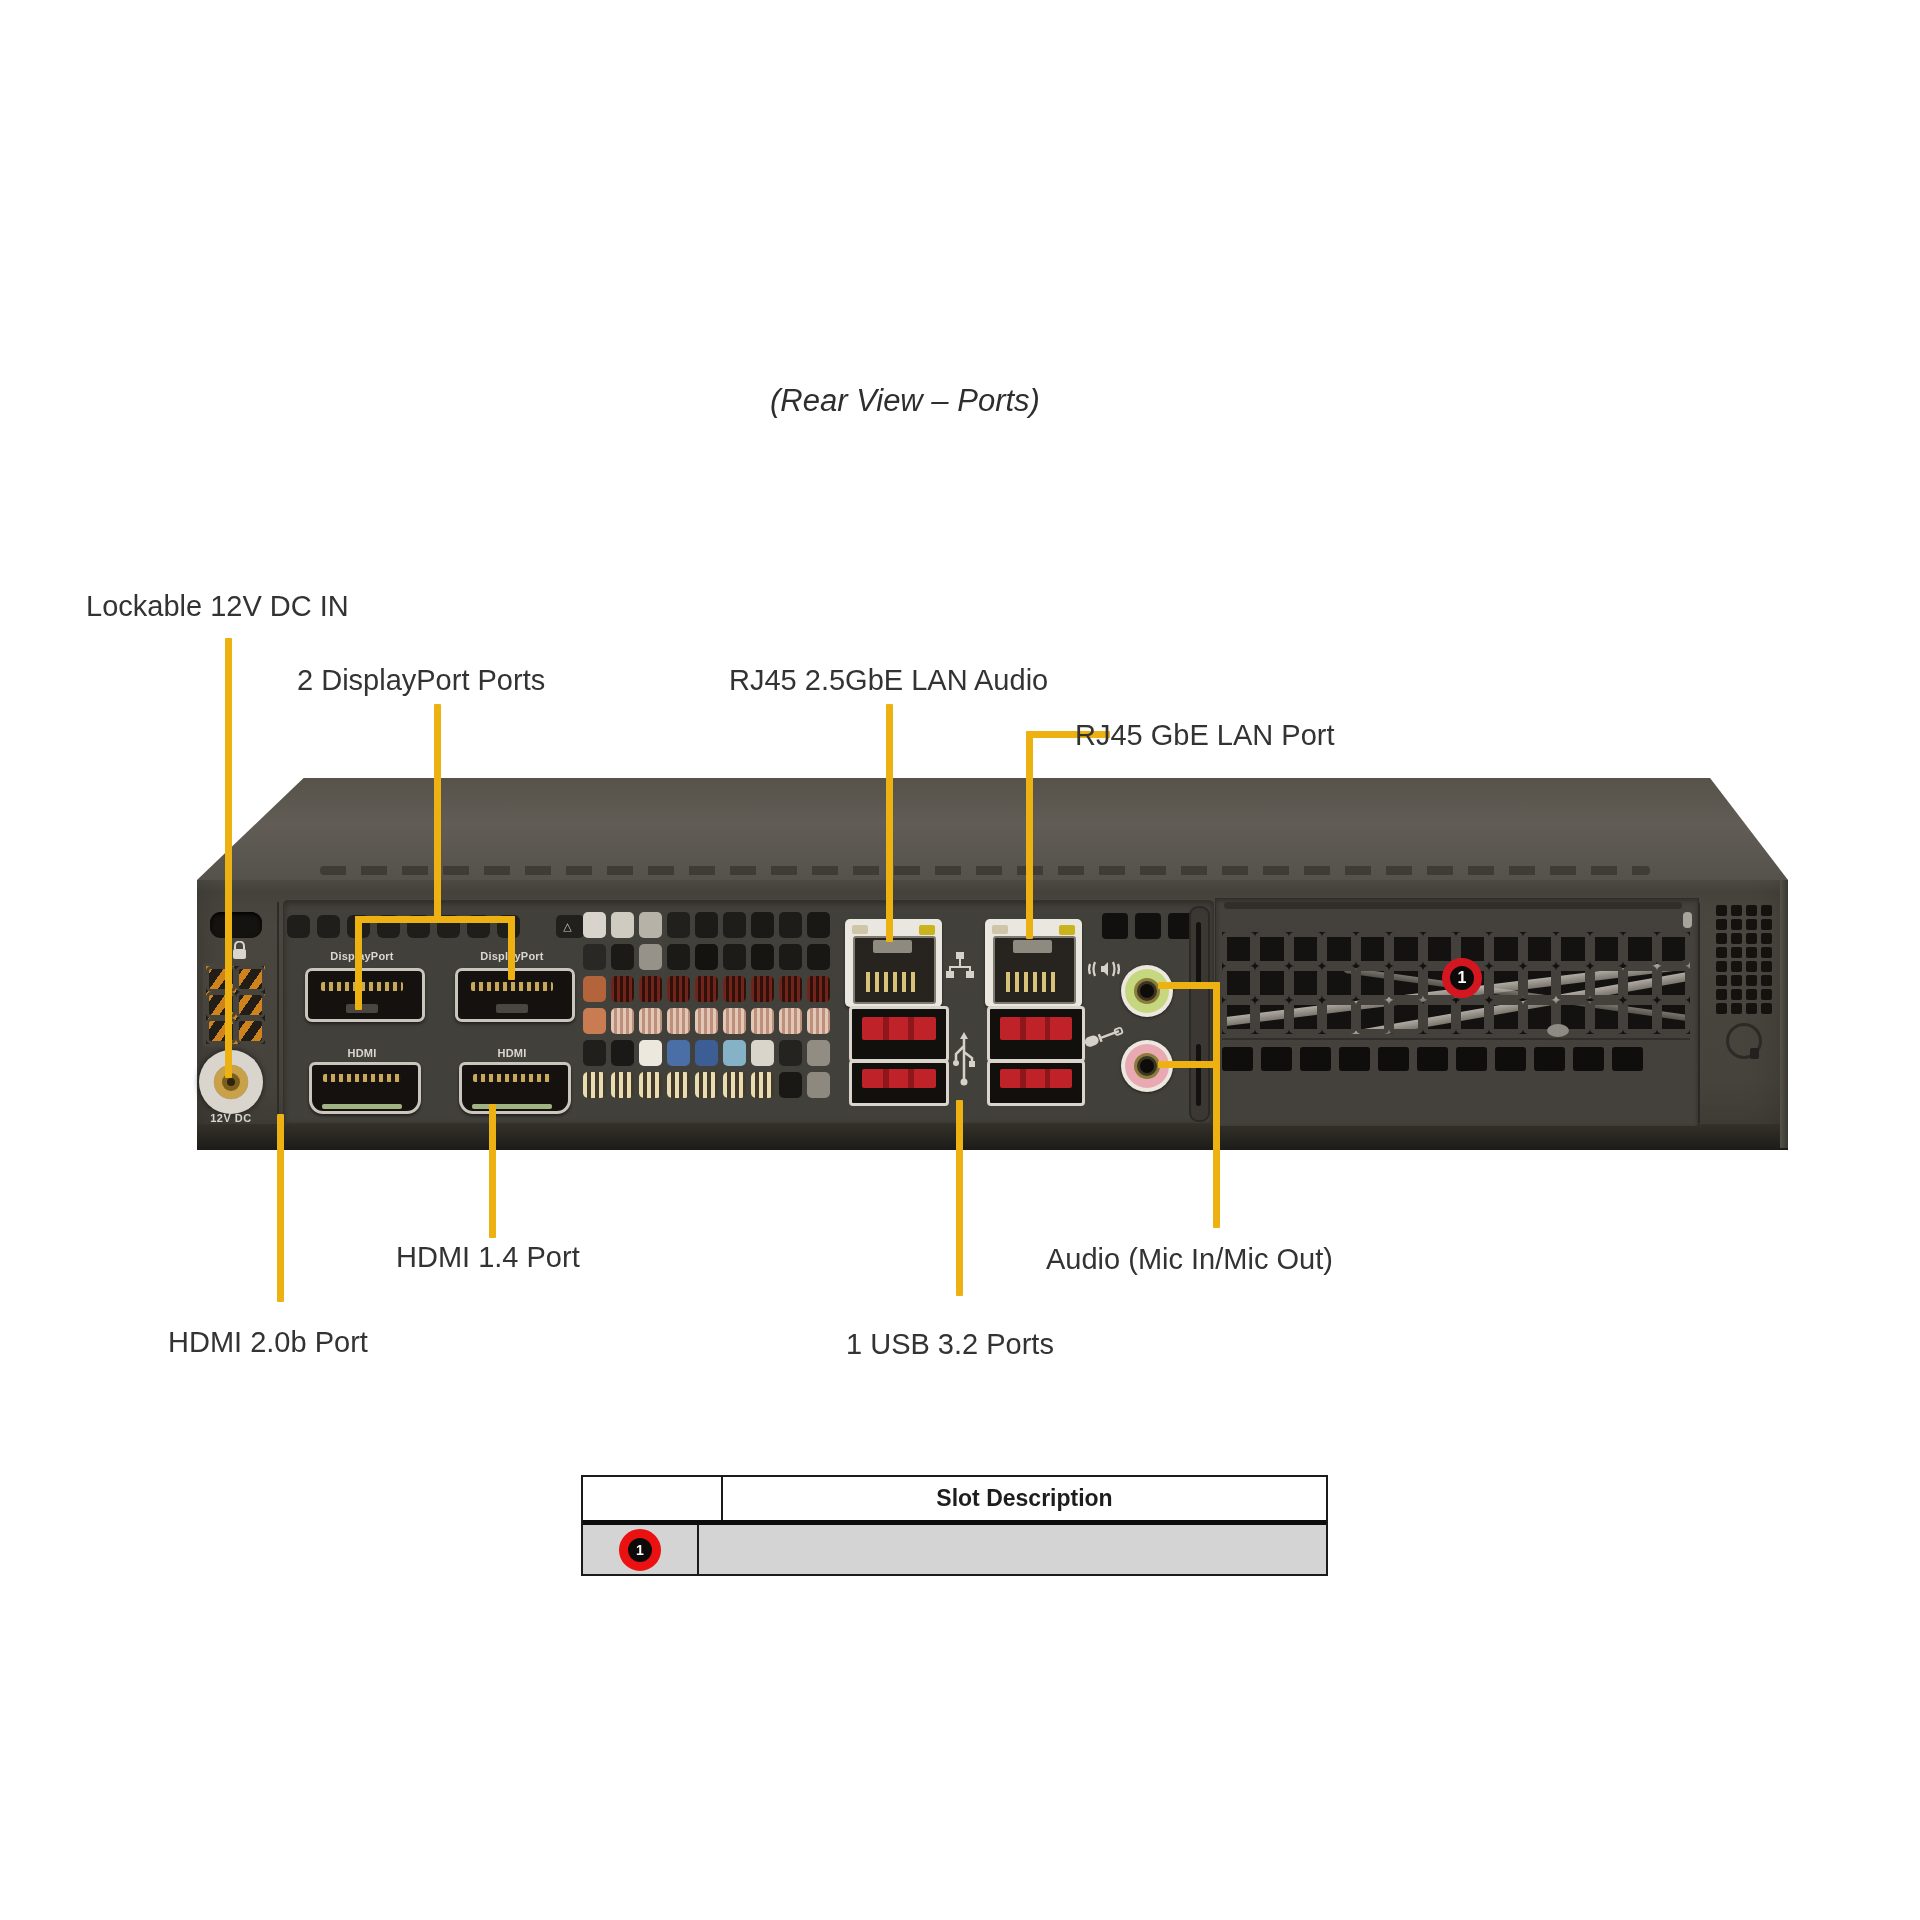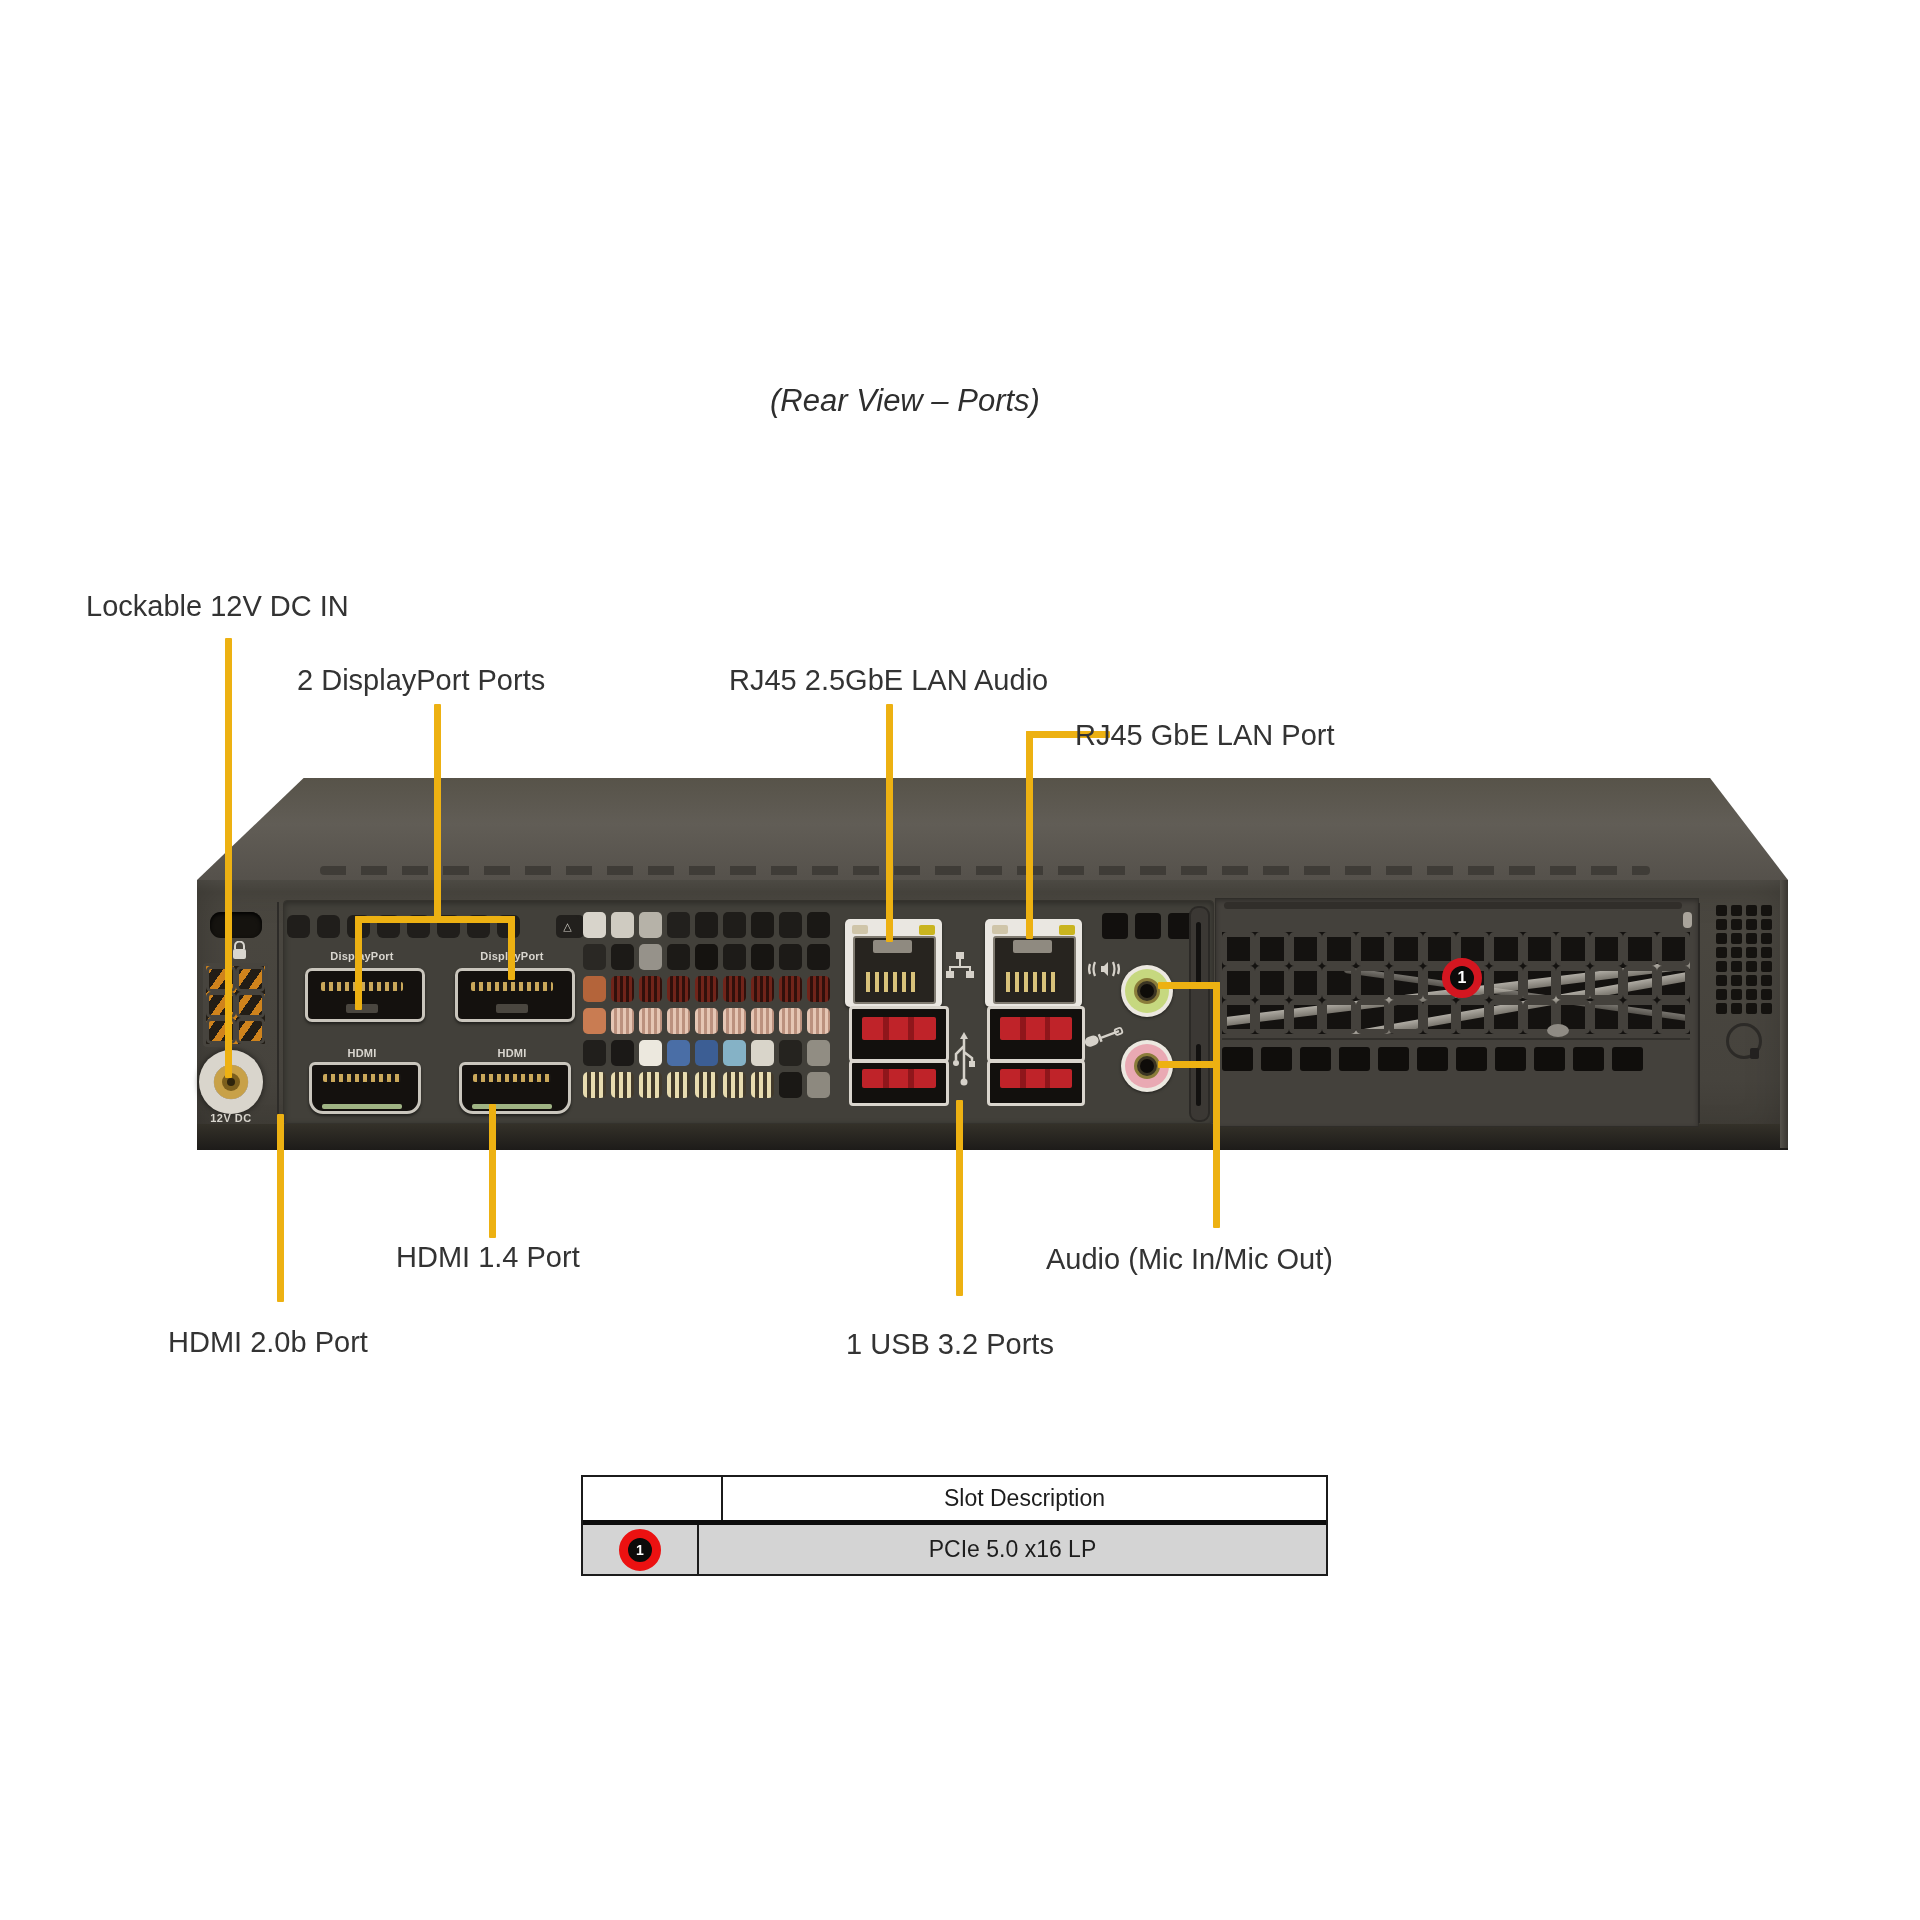--- a/index.html
+++ b/index.html
@@ -133,21 +133,21 @@
   .low-vents{left:1222px;top:1047px;display:flex;gap:8px;z-index:3;}
   .low-vents div{width:31px;height:24px;background:#100e0c;border-radius:3px;}
   .right-divider{left:1698px;top:903px;width:2px;height:220px;background:#2a2825;z-index:3;}
   .right-vents{left:1716px;top:905px;display:grid;grid-template-columns:repeat(4,11px);grid-auto-rows:11px;gap:3px 4px;z-index:3;}
   .right-vents div{background:#14120f;border-radius:2px;}
   .thumb-hole{left:1726px;top:1023px;width:36px;height:36px;border-radius:50%;border:3px solid #2c2a27;box-sizing:border-box;z-index:3;}
   .thumb-notch{left:1750px;top:1048px;width:9px;height:11px;background:#232120;border-radius:2px;z-index:4;}
   
   .slot-table{left:581px;top:1475px;width:743px;border:2px solid #1b1b1b;background:#ffffff;z-index:4;font-size:23px;color:#1d1d1d;}
   .t-row{display:flex;align-items:center;}
-  .t-head{height:43px;background:#ffffff;font-weight:normal;padding-left:24px;}
+  .t-head{height:43px;background:#ffffff;font-weight:bold;padding-left:24px;}
   .t-divider{height:5px;background:#0d0d0d;}
   .t-data{height:49px;background:#d4d4d4;}
   .t-c1{width:116px;height:100%;border-right:2px solid #1b1b1b;display:flex;align-items:center;justify-content:center;box-sizing:border-box;}
   .t-c2{flex:1;text-align:center;}
   .t-badge{width:42px;height:42px;border-radius:50%;background:#0c0b0a;border:9px solid #ec1111;box-sizing:border-box;
     display:flex;align-items:center;justify-content:center;color:#fff;font-size:14px;font-weight:bold;}
 </style>
 </head>
 <body>
 
@@ -493,17 +493,16 @@
   <div class="abs slot-table">
     <div class="t-row t-head">
       <div class="t-c1"></div>
       <div class="t-c2">Slot Description</div>
     </div>
     <div class="t-divider"></div>
     <div class="t-row t-data">
       <div class="t-c1">
         <div class="t-badge">1</div>
       </div>
-      <div class="t-c2">PCIe  5.0  x16 LP</div>
     </div>
   </div>
 
 </div>
 
 </body></html>

